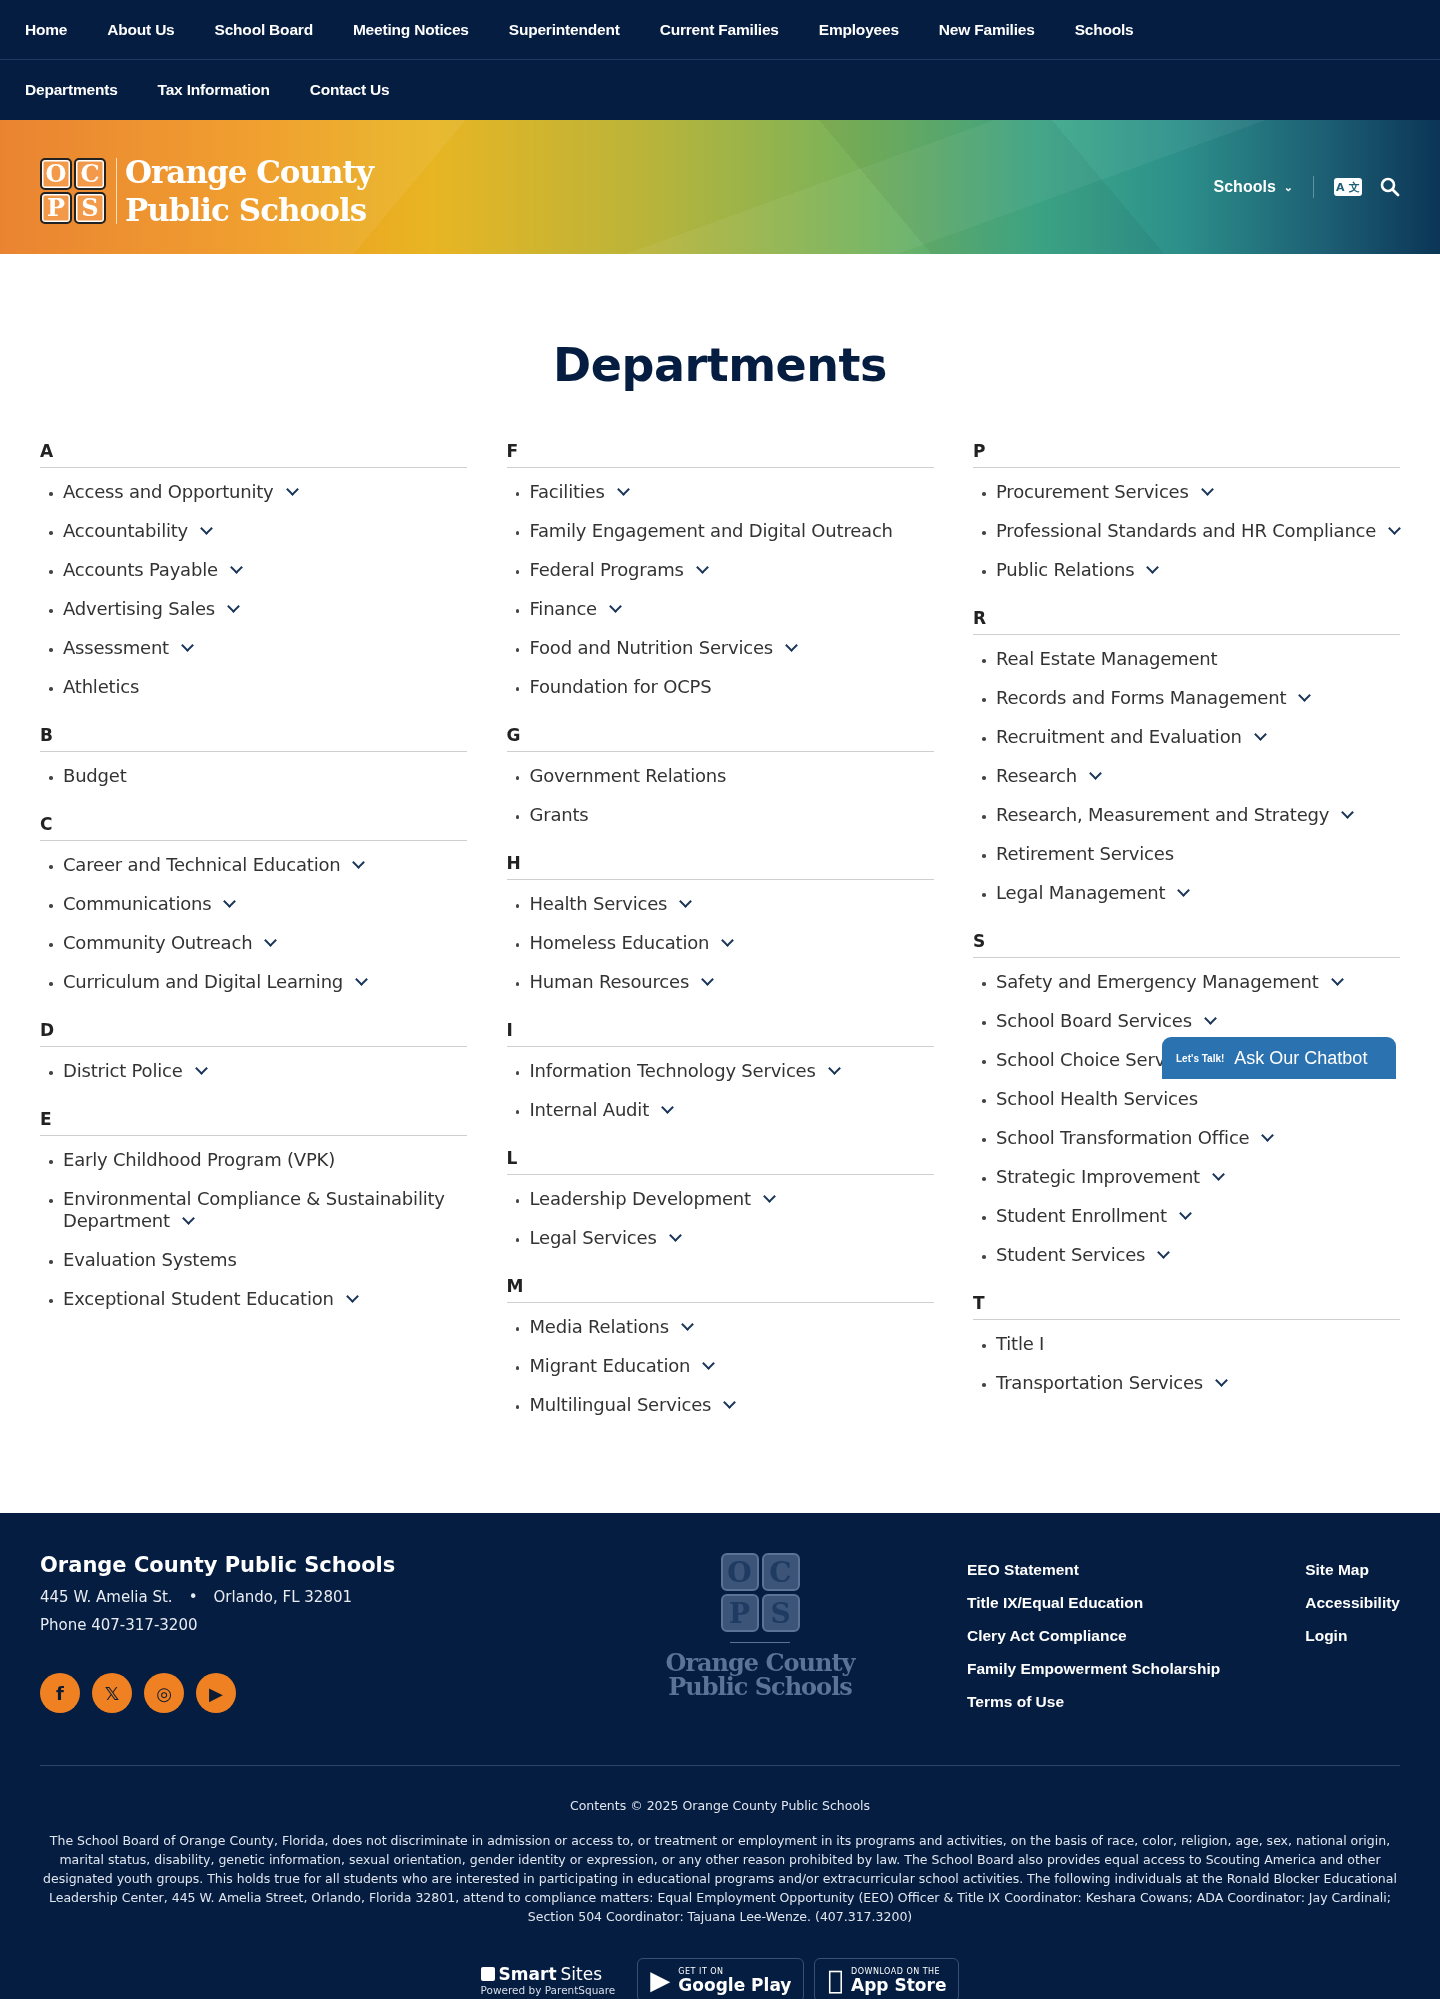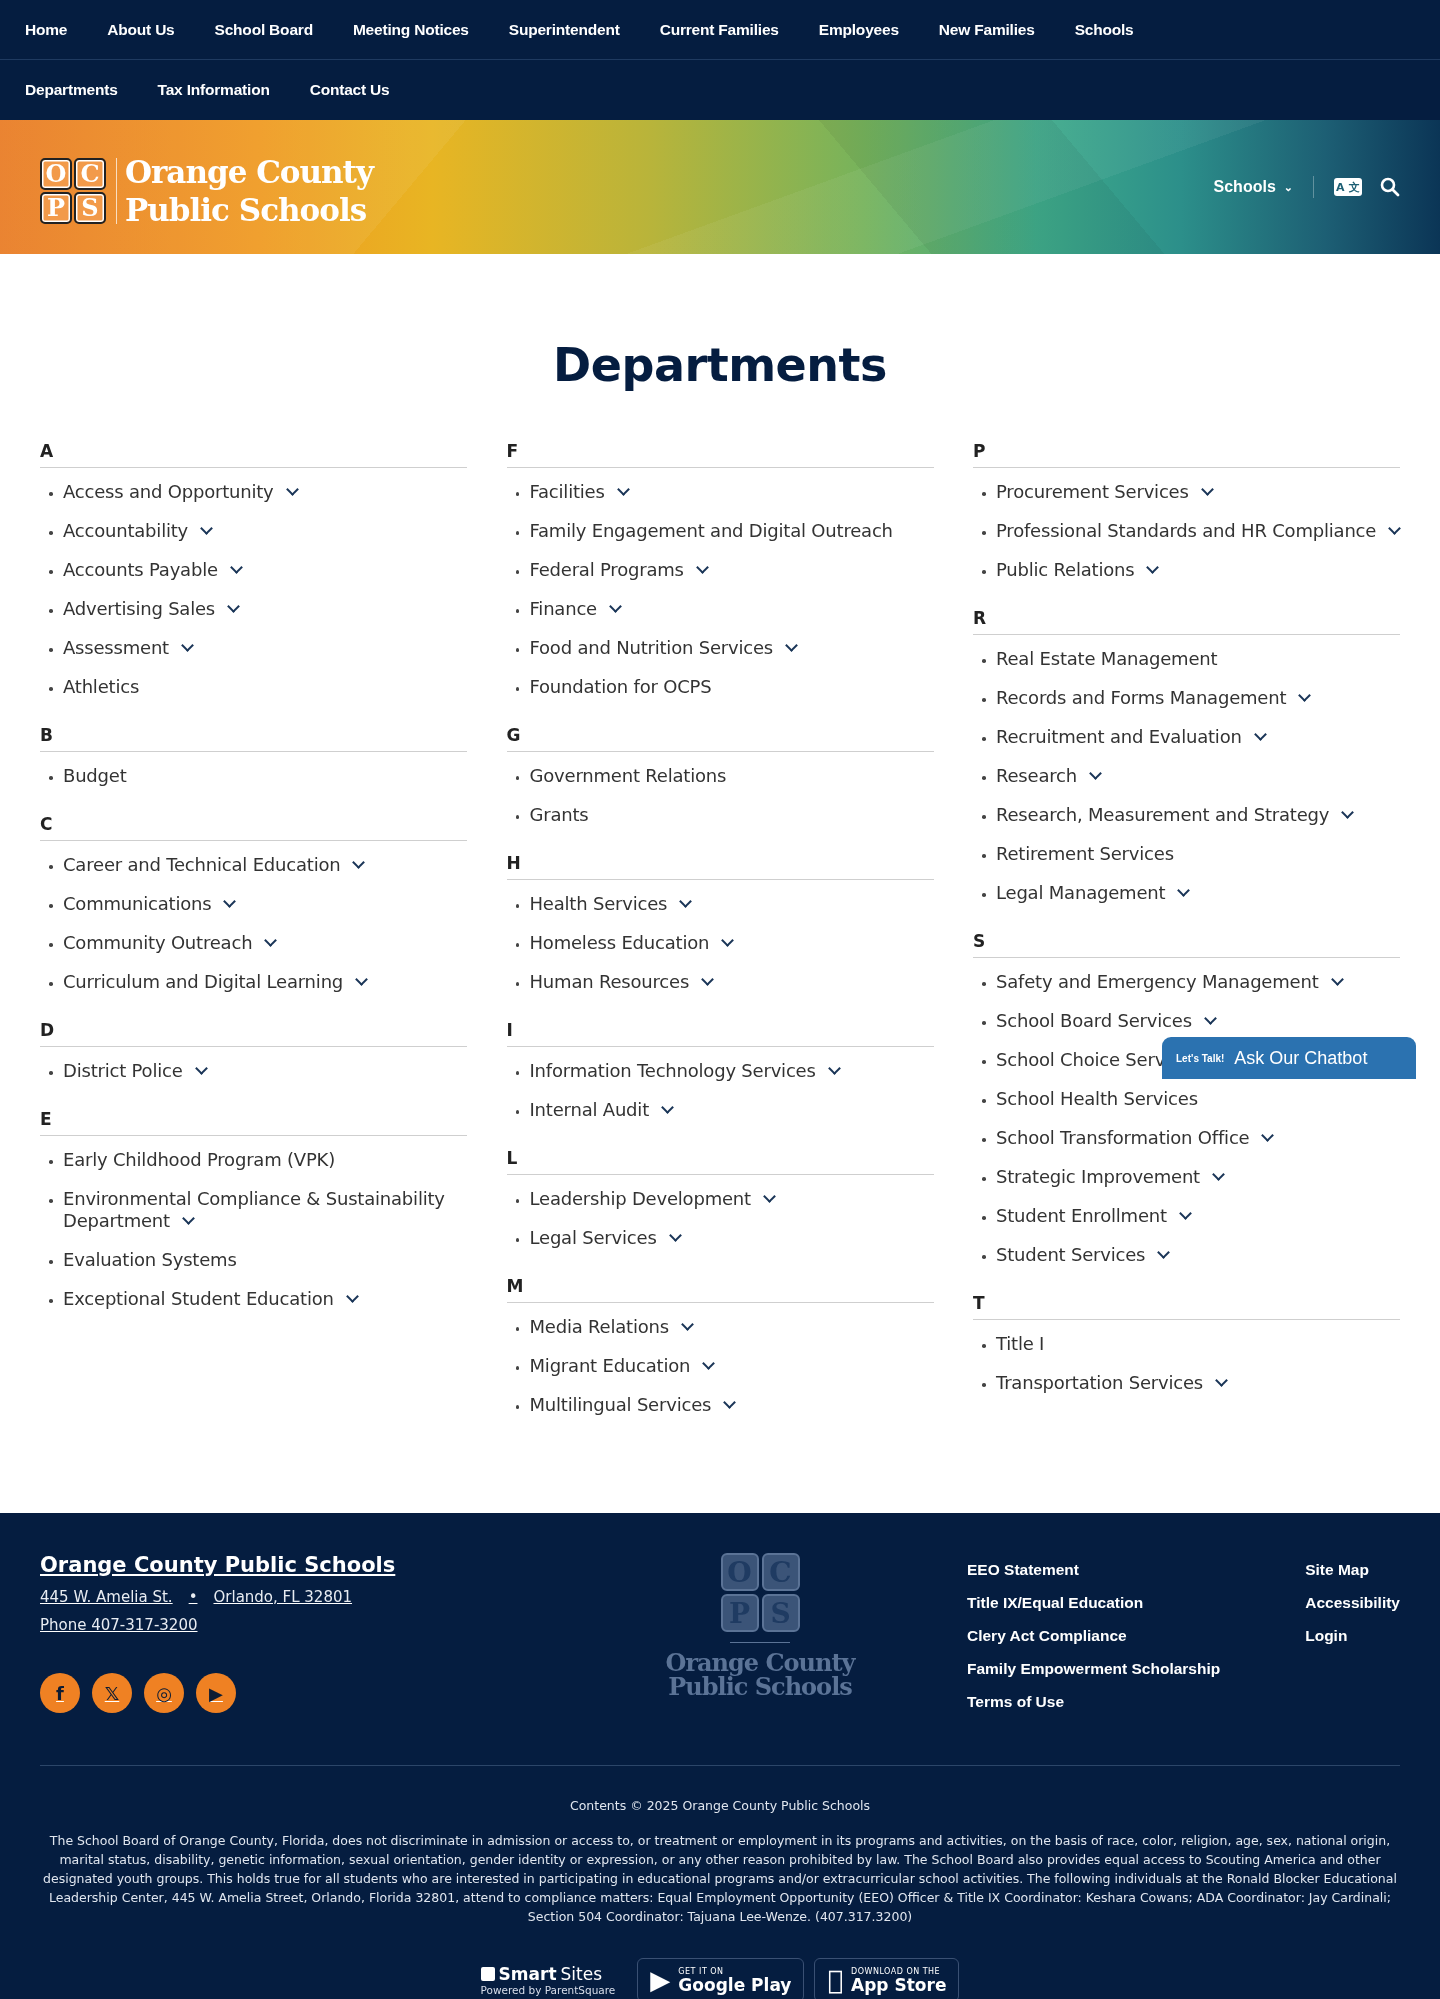--- a/index.html
+++ b/index.html
@@ -43,27 +43,27 @@
     .columns { display: flex; justify-content: space-between; padding-top: 12px; padding-bottom: 70px; }
     .col { width: 427px; }
     .letter-group { margin-bottom: 14px; }
     .letter { font-weight: bold; font-size: 17px; color: #222; padding-bottom: 6px; border-bottom: 1px solid #cfcfcf; margin-bottom: 9px; font-family: "DejaVu Sans", sans-serif; }
     .dept-list { list-style: none; padding-left: 9px; }
     .dept-item { position: relative; padding-left: 14px; font-size: 18px; color: #333; line-height: 22px; padding-top: 4px; padding-bottom: 13px; font-family: "DejaVu Sans", sans-serif; letter-spacing: -0.2px; }
     .dept-item::before { content: ""; position: absolute; left: 0; top: 15px; width: 3.5px; height: 3.5px; border-radius: 50%; background: #444; }
     .dept-item .chev { display: inline-block; width: 9px; height: 9px; border-right: 2px solid #1a3557; border-bottom: 2px solid #1a3557; transform: rotate(45deg); margin-left: 14px; position: relative; top: -4px; }
 
     
-    .chatbot { position: absolute; left: 1162px; top: 1037px; width: 254px; height: 42px; background: #2b72b0; border-radius: 9px 9px 0 0; display: flex; align-items: center; padding-left: 14px; color: #fff; }
+    .chatbot { position: absolute; left: 1162px; top: 1037px; width: 234px; height: 42px; background: #2b72b0; border-radius: 9px 9px 0 0; display: flex; align-items: center; padding-left: 14px; color: #fff; }
     .chatbot .lets { font-size: 10px; font-weight: bold; margin-right: 10px; font-family: "Liberation Sans", sans-serif; }
     .chatbot .ask { font-size: 18px; font-family: "Liberation Sans", sans-serif; }
 
     
     .footer { background: #051d40; color: #fff; padding: 40px 40px 40px; }
-    .footer-top { display: flex; position: relative; height: 200px; text-decoration: underline; }
+    .footer-top { display: flex; position: relative; height: 200px; }
     .f-org { width: 560px; }
     .f-org-name { font-weight: bold; font-size: 21px; margin-bottom: 6px; }
     .f-addr { font-size: 15px; line-height: 28px; color: #e8ecf2; }
     .f-addr .dot { margin: 0 16px; }
     .socials { display: flex; gap: 12px; margin-top: 34px; }
     .social { width: 40px; height: 40px; border-radius: 50%; background: #ef8123; display: flex; align-items: center; justify-content: center; color: #0d1c33; font-weight: bold; font-size: 18px; }
     .f-logo { position: absolute; left: 600px; top: 0; width: 240px; text-align: center; }
     .f-logo-grid { display: inline-grid; grid-template-columns: 38px 38px; grid-template-rows: 38px 38px; gap: 3px; }
     .f-logo-cell { border: 2.5px solid #5b7396; border-radius: 6px; color: #5b7396; font-family: "DejaVu Serif", serif; font-weight: bold; font-size: 28px; display: flex; align-items: center; justify-content: center; background: #3b5478; color: #1f3b62; }
     .f-logo-line { width: 60px; height: 1px; background: #5b7396; margin: 10px auto 8px; }

